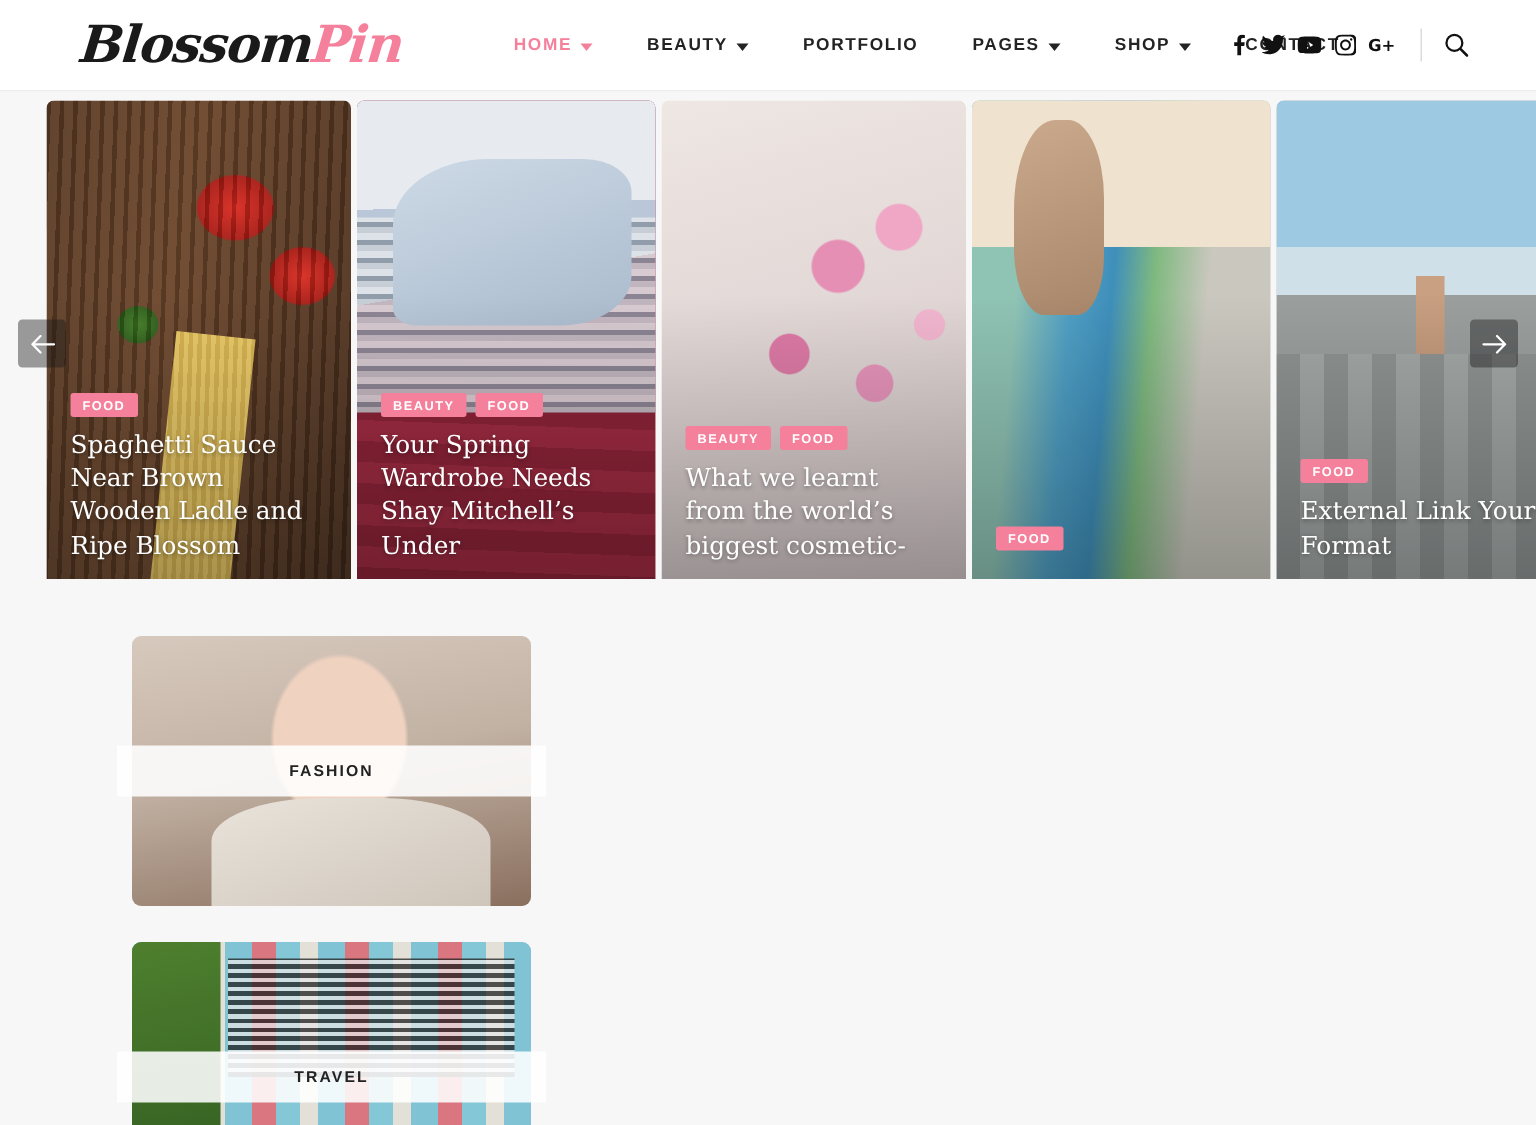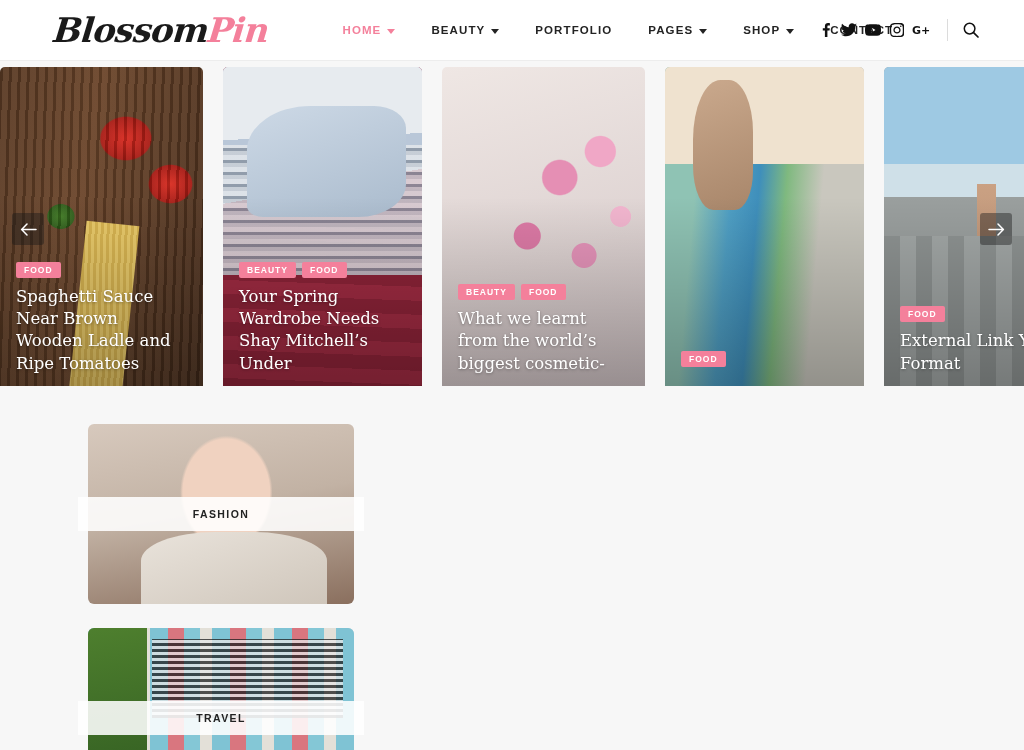--- a/index.html
+++ b/index.html
@@ -434,29 +434,29 @@
   <div class="nav-arrow prev">
     <svg width="17" height="13" viewBox="0 0 17 13">
         <path d="M7 1 L1.6 6.5 L7 12 M1.8 6.5 H16" fill="none" stroke="currentColor" stroke-width="1.5" stroke-linecap="round" stroke-linejoin="round"></path>
       </svg>
   </div>
   <div class="nav-arrow next">
     <svg width="17" height="13" viewBox="0 0 17 13">
         <path d="M10 1 L15.4 6.5 L10 12 M15.2 6.5 H1" fill="none" stroke="currentColor" stroke-width="1.5" stroke-linecap="round" stroke-linejoin="round"></path>
       </svg>
   </div>
-  <div id="slider-root" style="display:flex;gap:20px;width:100%;">
+  <div id="slider-root" style="display:flex;gap:4px;width:100%;padding-left:31px;">
       <div class="slide" style="width: 203px;">
         <div class="slide-bg ph ph-spaghetti"></div>
         <div class="slide-shade"></div>
         <div class="slide-content">
           <div class="badges">
             <span class="badge">FOOD</span>
           </div>
-          <div class="slide-title">Spaghetti Sauce Near Brown Wooden Ladle and Ripe Tomatoes</div>
+          <div class="slide-title">Spaghetti Sauce Near Brown Wooden Ladle and Ripe Blossom</div>
         </div>
       </div>
       <div class="slide" style="width: 199px;">
         <div class="slide-bg ph ph-wardrobe"></div>
         <div class="slide-shade"></div>
         <div class="slide-content">
           <div class="badges">
             <span class="badge">BEAUTY</span>
             <span class="badge">FOOD</span>
           </div>

